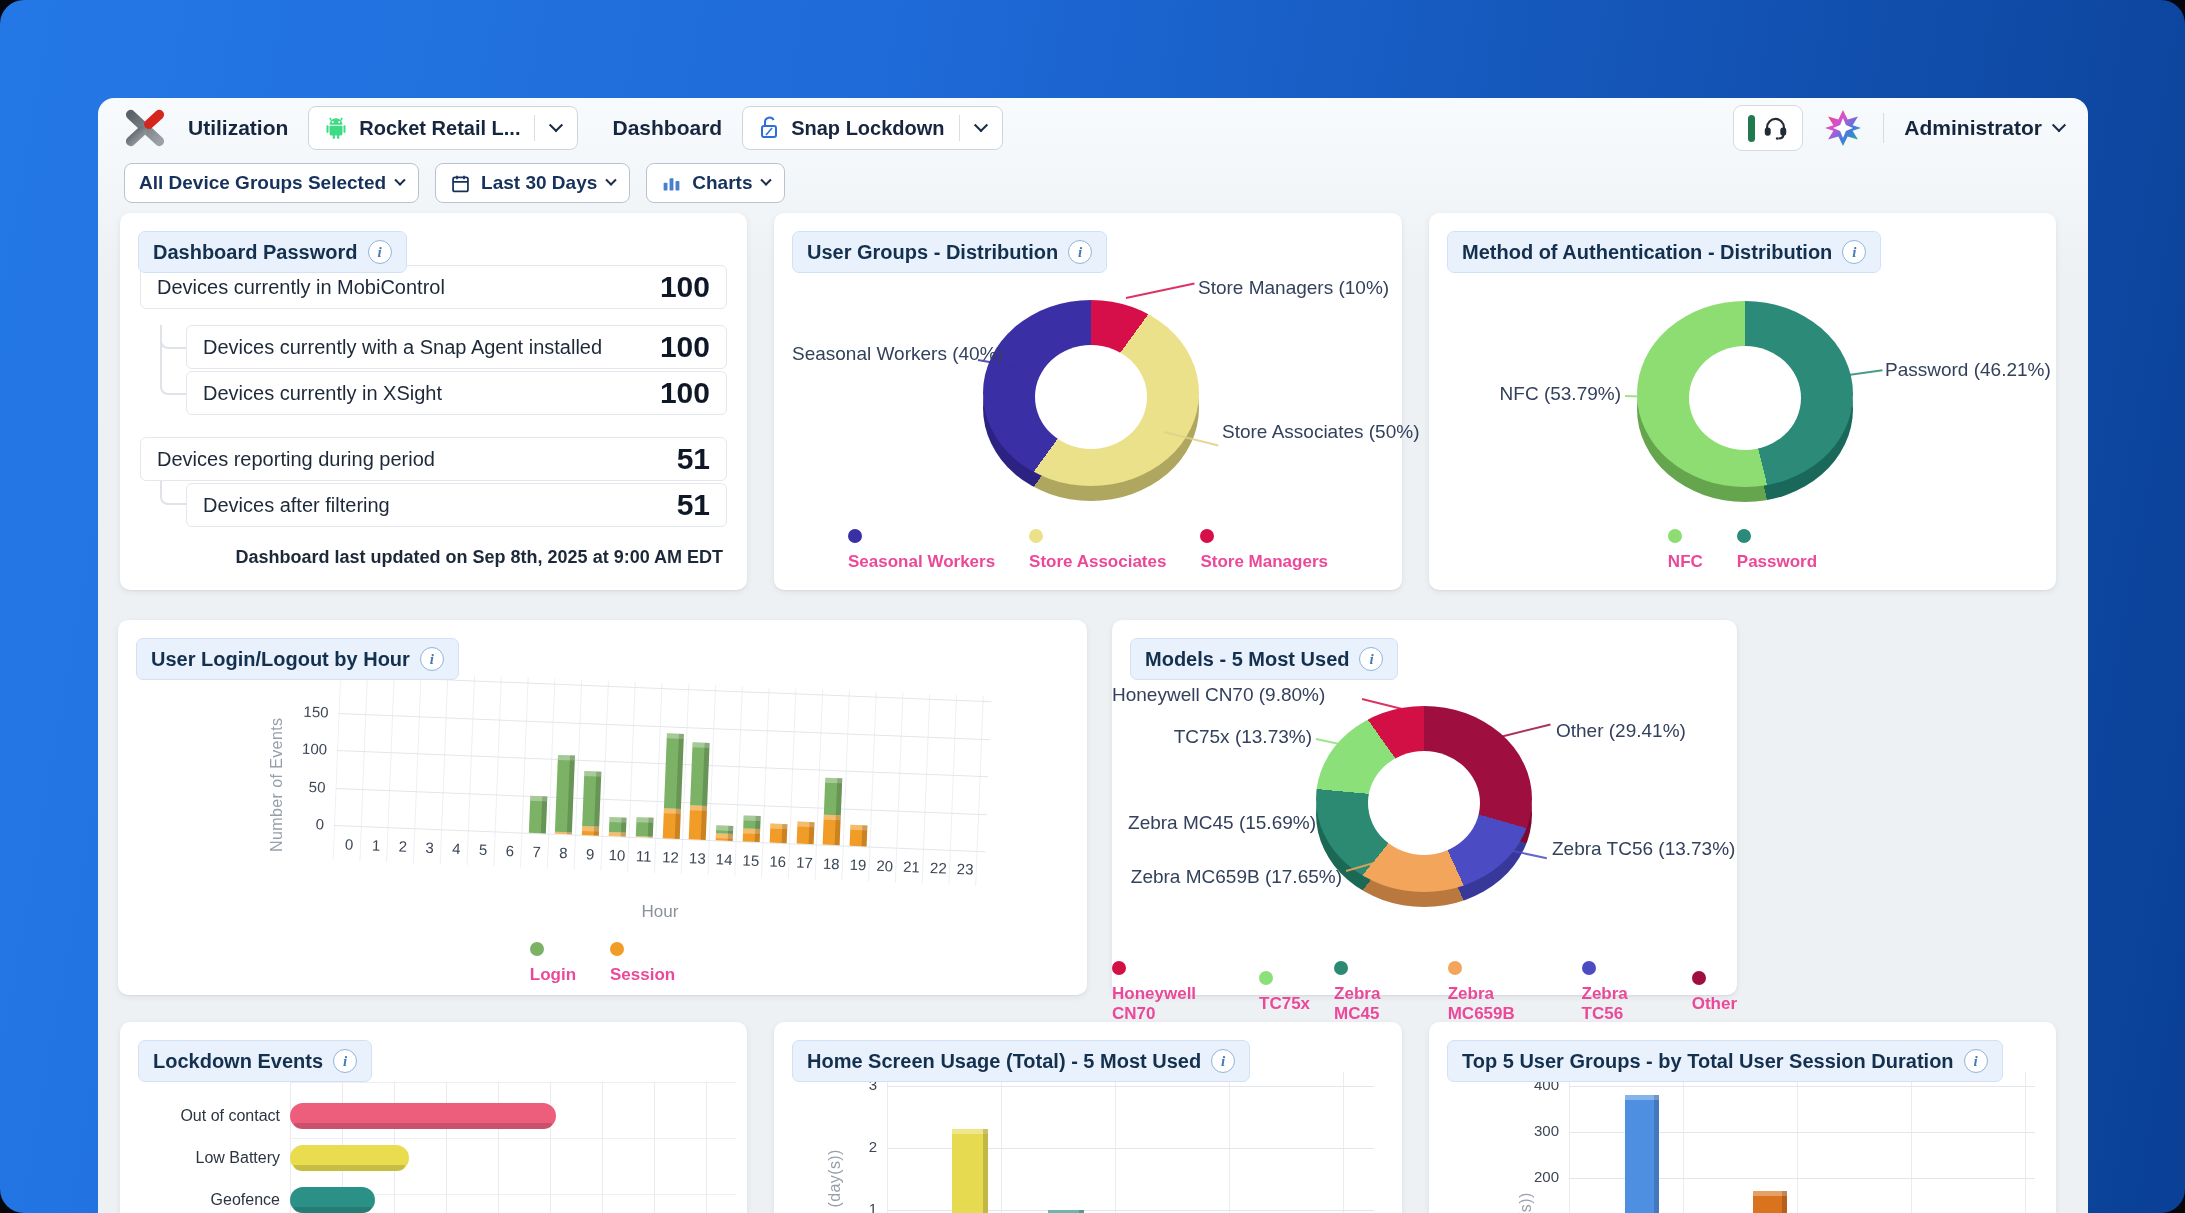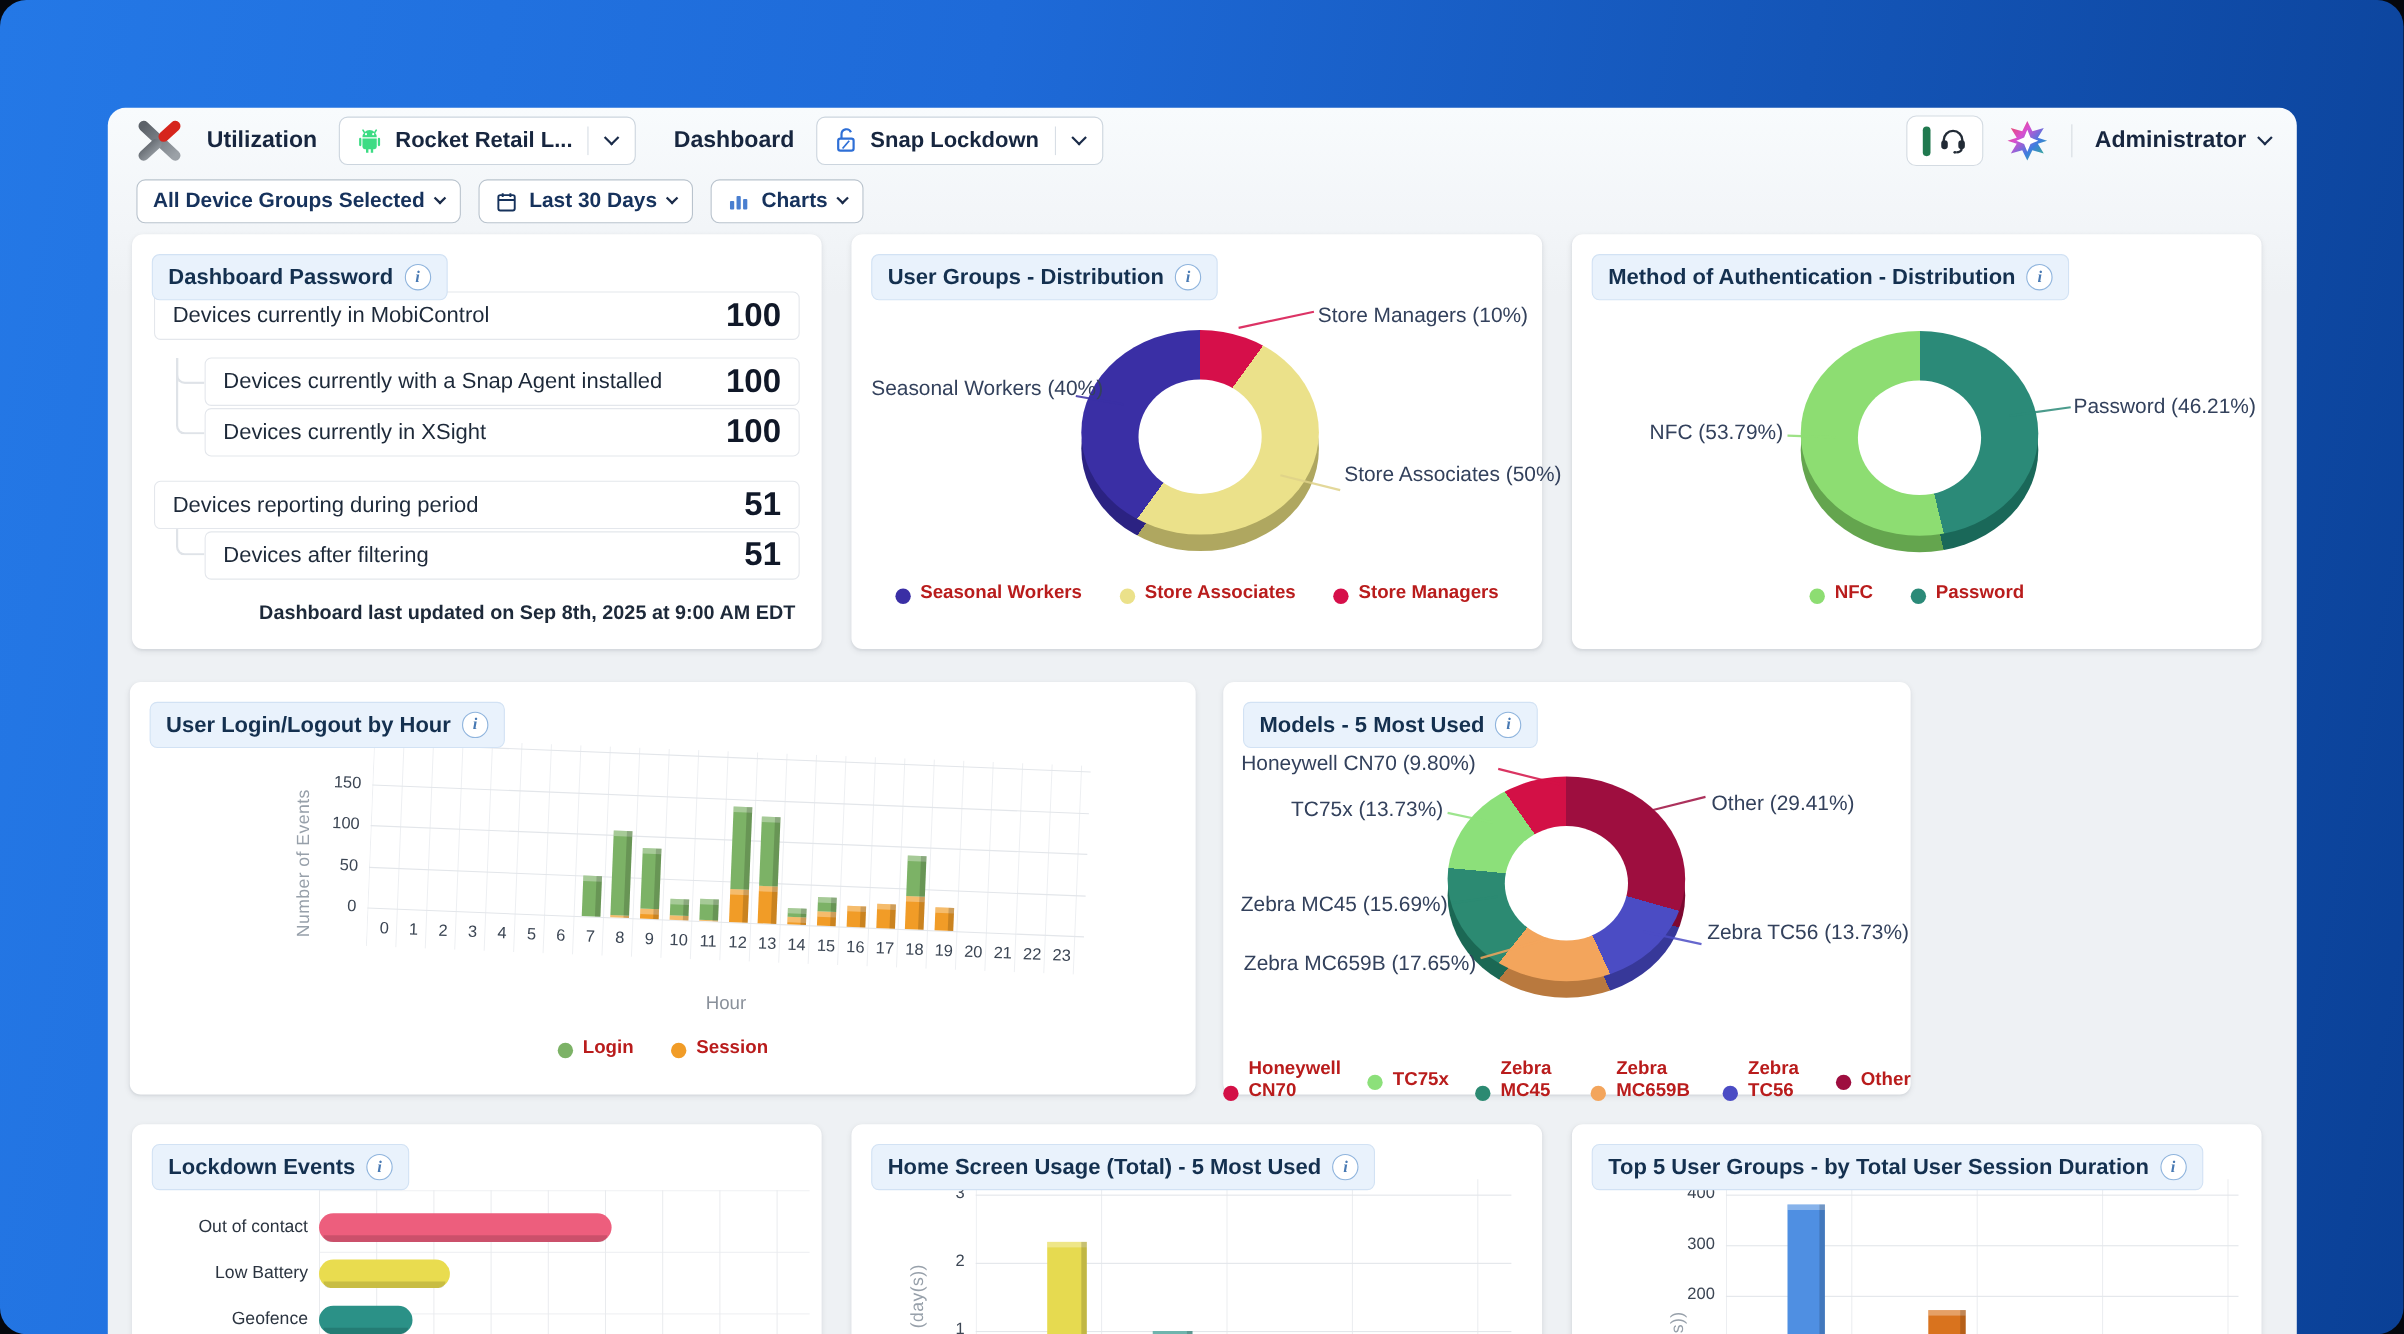--- a/index.html
+++ b/index.html
@@ -66,22 +66,22 @@
   .donut-wrap { position:absolute; width:216px; height:186px; }
   .donut { position:absolute; left:0; width:216px; height:186px; border-radius:50%; }
   .donut.depth { top:15px; filter:brightness(.74) saturate(1.1); }
   .donut.face { top:0; }
   .donut-hole { position:absolute; left:52px; top:45px; width:112px; height:104px;
                 border-radius:50%; background:#fff; }
   .callout { position:absolute; font-size:19px; color:#33415c; white-space:nowrap; }
   .lead { position:absolute; height:2px; transform-origin:left center; opacity:.85; }
   .legend { position:absolute; left:0; right:0; display:flex; justify-content:center;
             gap:34px; align-items:center; }
-  .legend-item { display:flex; align-items:flex-end; gap:9px; font-size:17px;
-                 color:#b91c1c; font-weight:600; }
+  .legend-item { display:flex; align-items:flex-start; gap:9px; font-size:17px;
+                 color:#ec4899; font-weight:600;flex-direction:column; }
   .legend-item .dot { width:14px; height:14px; border-radius:50%; flex:0 0 auto; }
 
   
   .ylab { position:absolute; writing-mode:vertical-rl; transform:rotate(180deg);
           font-size:16px; color:#97a0aa; display:flex; align-items:center;
           justify-content:center; letter-spacing:.4px; }
   .plot { position:absolute; }
   .hgrid { position:absolute; left:0; right:0; height:1px; background:#e3e6ea; }
   .ytick { position:absolute; left:-48px; width:38px; text-align:right;
            font-size:15px; color:#3c4654; }
@@ -413,21 +413,21 @@
         <div class="donut depth" style="background: conic-gradient(rgb(158, 14, 63) 0deg, rgb(158, 14, 63) 105.87deg, rgb(75, 76, 196) 105.87deg, rgb(75, 76, 196) 155.29deg, rgb(243, 165, 92) 155.29deg, rgb(243, 165, 92) 218.82deg, rgb(44, 138, 114) 218.82deg, rgb(44, 138, 114) 275.3deg, rgb(140, 224, 122) 275.3deg, rgb(140, 224, 122) 324.72deg, rgb(211, 16, 70) 324.72deg, rgb(211, 16, 70) 360deg);"></div>
         <div class="donut face" style="background: conic-gradient(rgb(158, 14, 63) 0deg, rgb(158, 14, 63) 105.87deg, rgb(75, 76, 196) 105.87deg, rgb(75, 76, 196) 155.29deg, rgb(243, 165, 92) 155.29deg, rgb(243, 165, 92) 218.82deg, rgb(44, 138, 114) 218.82deg, rgb(44, 138, 114) 275.3deg, rgb(140, 224, 122) 275.3deg, rgb(140, 224, 122) 324.72deg, rgb(211, 16, 70) 324.72deg, rgb(211, 16, 70) 360deg);"></div>
         <div class="donut-hole"></div>
       </div>
       <div class="lead" style="left:250px;top:78px;width:58px;background:#d31046;transform:rotate(14deg);"></div>
       <div class="lead" style="left:204px;top:118px;width:42px;background:#8ce07a;transform:rotate(12deg);"></div>
       <div class="lead" style="left:208px;top:200px;width:42px;background:#2c8a72;transform:rotate(-8deg);"></div>
       <div class="lead" style="left:234px;top:250px;width:64px;background:#f3a55c;transform:rotate(-16deg);"></div>
       <div class="lead" style="left:382px;top:226px;width:54px;background:#4b4cc4;transform:rotate(12deg);"></div>
       <div class="lead" style="left:388px;top:116px;width:52px;background:#9e0e3f;transform:rotate(-14deg);"></div>
-      <div class="callout" style="left:0;top:64px;width:246px;text-align:center;">Honeywell CN70 (9.80%)</div>
+      <div class="callout" style="left:0;top:64px;width:246px;text-align:left;">Honeywell CN70 (9.80%)</div>
       <div class="callout" style="left:0;top:106px;width:200px;text-align:right;">TC75x (13.73%)</div>
       <div class="callout" style="left:0;top:192px;width:204px;text-align:right;">Zebra MC45 (15.69%)</div>
       <div class="callout" style="left:0;top:246px;width:230px;text-align:right;">Zebra MC659B (17.65%)</div>
       <div class="callout" style="left:440px;top:218px;width:210px;">Zebra TC56 (13.73%)</div>
       <div class="callout" style="left:444px;top:100px;width:180px;">Other (29.41%)</div>
       <div class="legend" style="top:316px; gap:24px;margin-top:25px;">
           <div class="legend-item">
             <span class="dot" style="background: rgb(211, 16, 70);"></span>
             <span>Honeywell CN70</span>
           </div>

